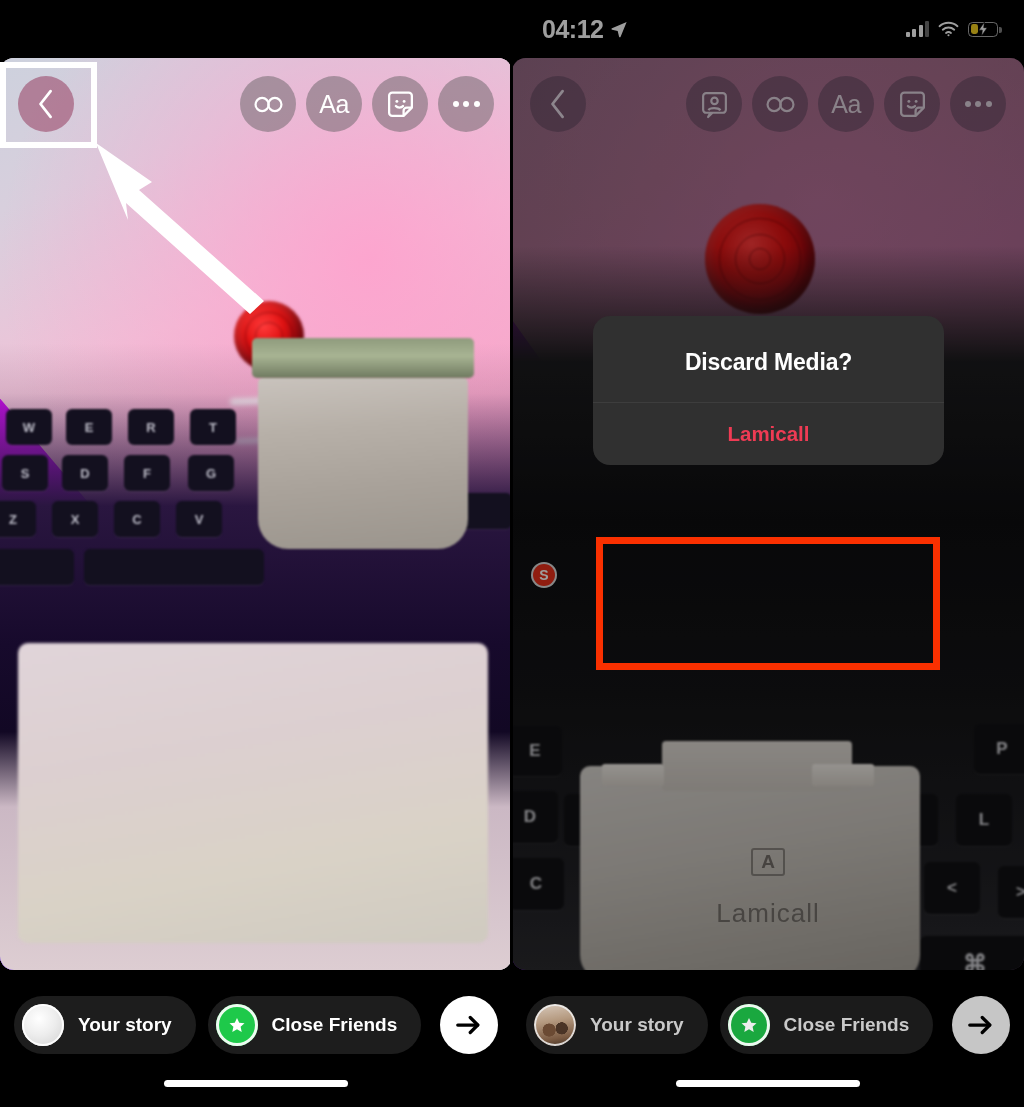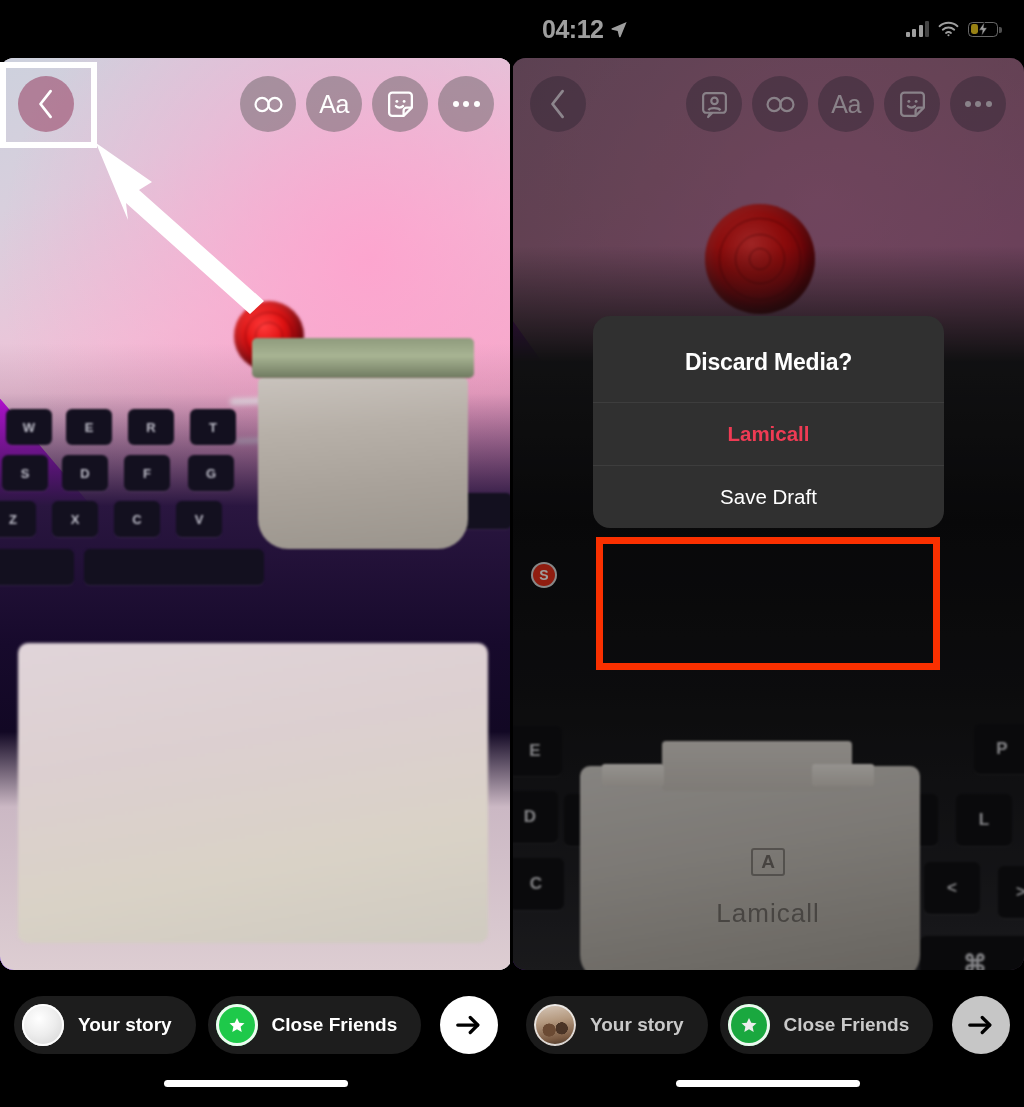--- a/index.html
+++ b/index.html
@@ -514,21 +514,20 @@
           </span>
         </div>
       </div>
     </div>
 
     <div class="dialog">
       <div class="dlg-head">
         <div class="dlg-title">Discard Media?</div>
       </div>
       <div class="dlg-row destructive" style="color:#ef3b54;">Lamicall</div>
-      <div class="dlg-row">Save Draft</div>
     </div>
 
     <div class="bottombar">
       <div class="pill dim">
         <span class="avatar photo"></span>
         <span>Your story</span>
       </div>
       <div class="pill dim">
         <span class="starcircle" style="background:#1aa83f;">
           <svg viewBox="0 0 24 24" fill="#ededed">

